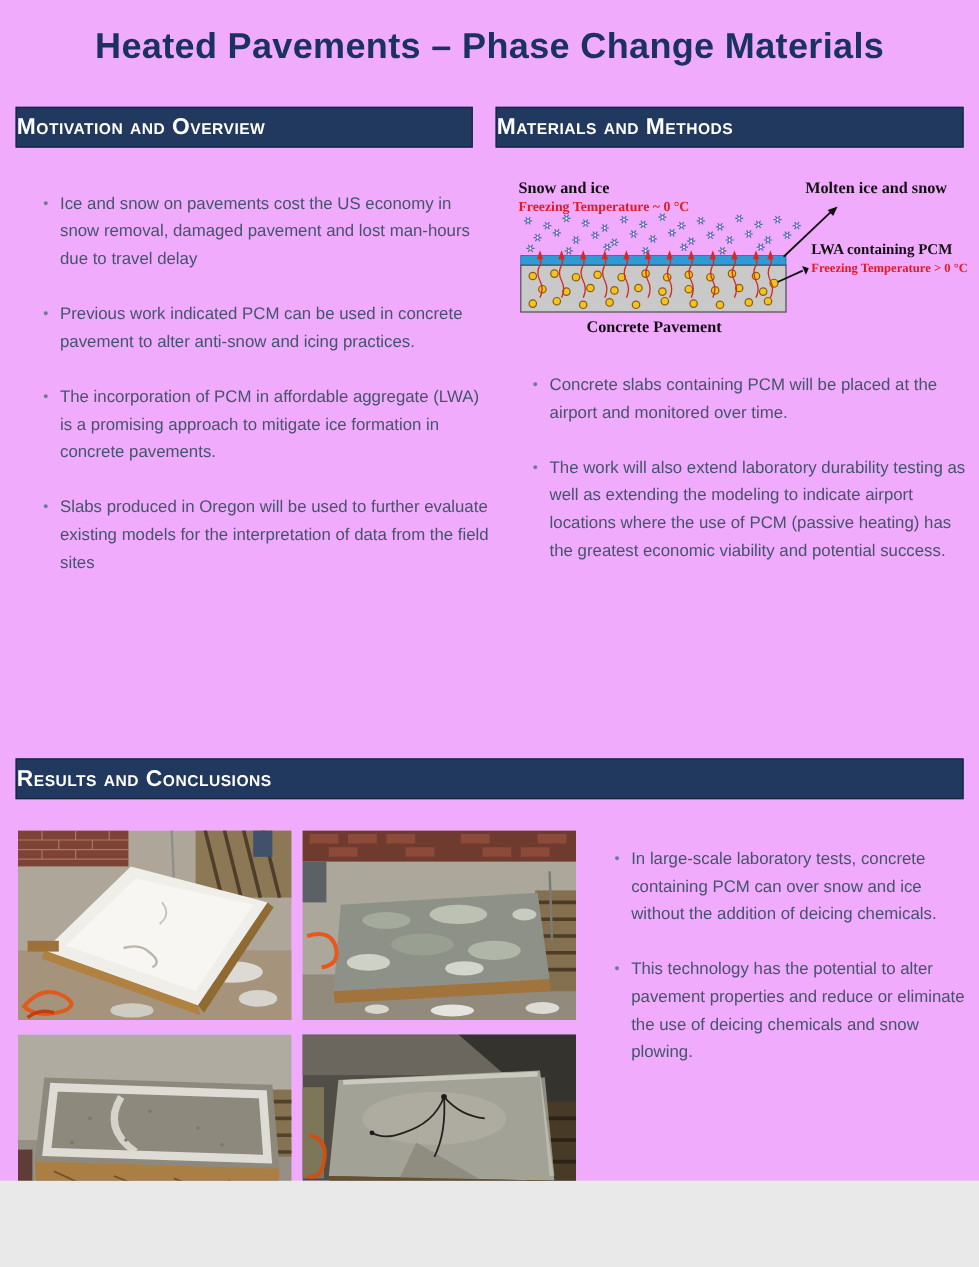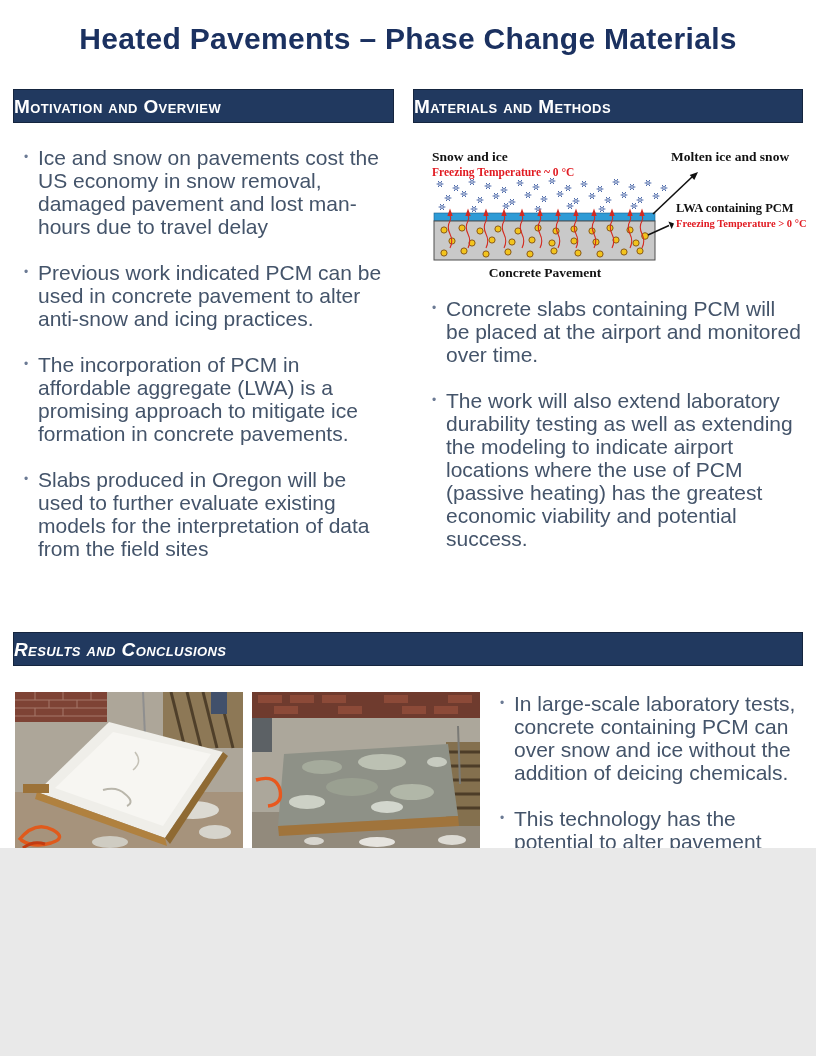--- a/index.html
+++ b/index.html
@@ -1,33 +1,33 @@
 <!DOCTYPE html>
 <html><head>
 <meta charset="utf-8">
 <style>
   html,body{margin:0;padding:0;background:#e9e9e9;}
   .page{
-    position:relative;width:816px;height:848px;margin:0 auto;background:#ffffff;
+    position:relative;width:816px;height:984px;margin:0 auto;background:#f0abfc;
     font-family:"Liberation Sans",sans-serif;overflow:hidden;
   }
   .title{
     position:absolute;left:0;top:22px;width:816px;text-align:center;
     font-size:30px;font-weight:bold;color:#1b3160;letter-spacing:.3px;
   }
   .banner{
     position:absolute;height:34px;background:#21395f;border:1px solid #15253f;
     color:#ffffff;font-variant:small-caps;font-weight:bold;font-size:19px;
     letter-spacing:.4px;text-align:left;line-height:33px;box-sizing:border-box;
   }
   .banner-motivation{left:13px;top:89px;width:381px;}
   .banner-methods{left:413px;top:89px;width:390px;}
-  .banner-results{left:13px;top:632px;width:790px;font-style:italic;}
-  ul.bullets{list-style:none;margin:0;padding:0;position:absolute;
-    font-size:21px;line-height:23px;color:#44546a;}
+  .banner-results{left:13px;top:632px;width:790px;}
+  ul.bullets{list-style:none;margin:12px;padding:0;position:absolute;
+    font-size:14px;line-height:23px;color:#44546a;}
   ul.bullets li{position:relative;padding-left:14px;margin-bottom:23px;}
   ul.bullets li::before{content:"\2022";position:absolute;left:0;top:0;
     font-size:12px;line-height:23px;color:#6b7a94;}
   .list-motivation{left:24px;top:146px;width:372px;}
   .list-methods{left:432px;top:297px;width:370px;}
   .list-results{left:500px;top:692px;width:296px;}
   .list-results li{margin-bottom:26px;}
   .diagram{position:absolute;left:428px;top:136px;width:380px;height:154px;}
   .photos{
     position:absolute;left:15px;top:692px;width:466px;

